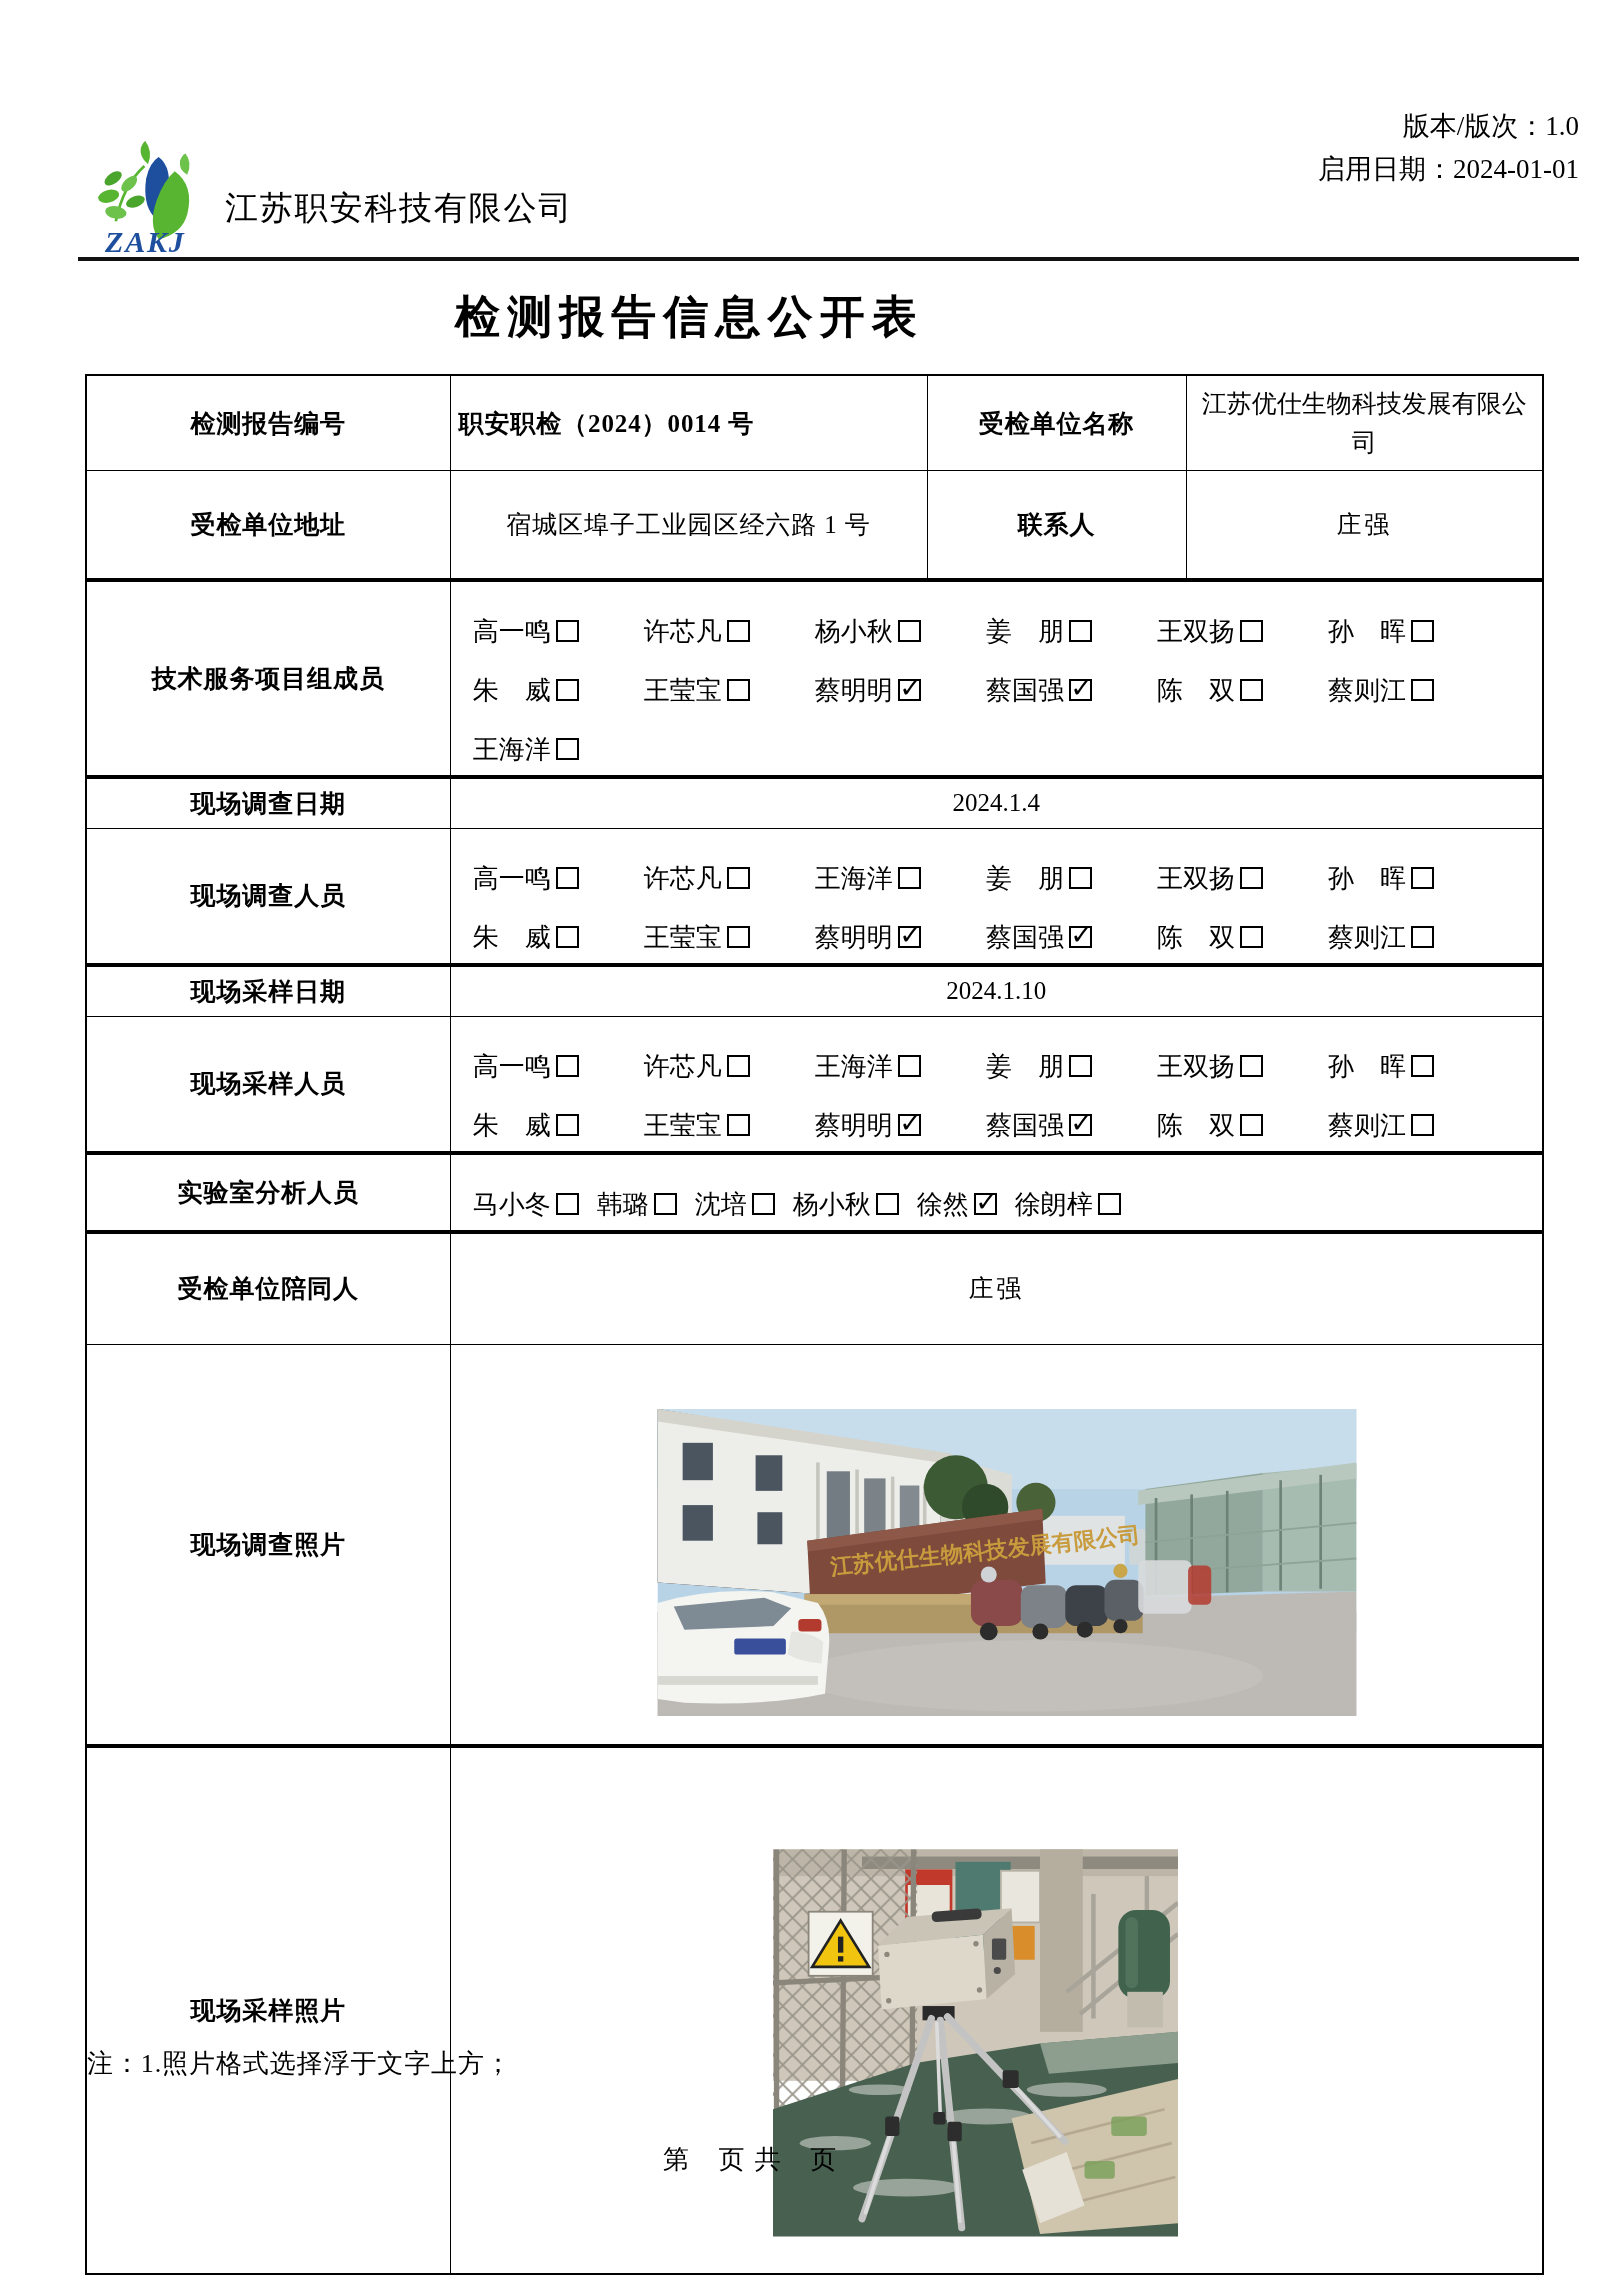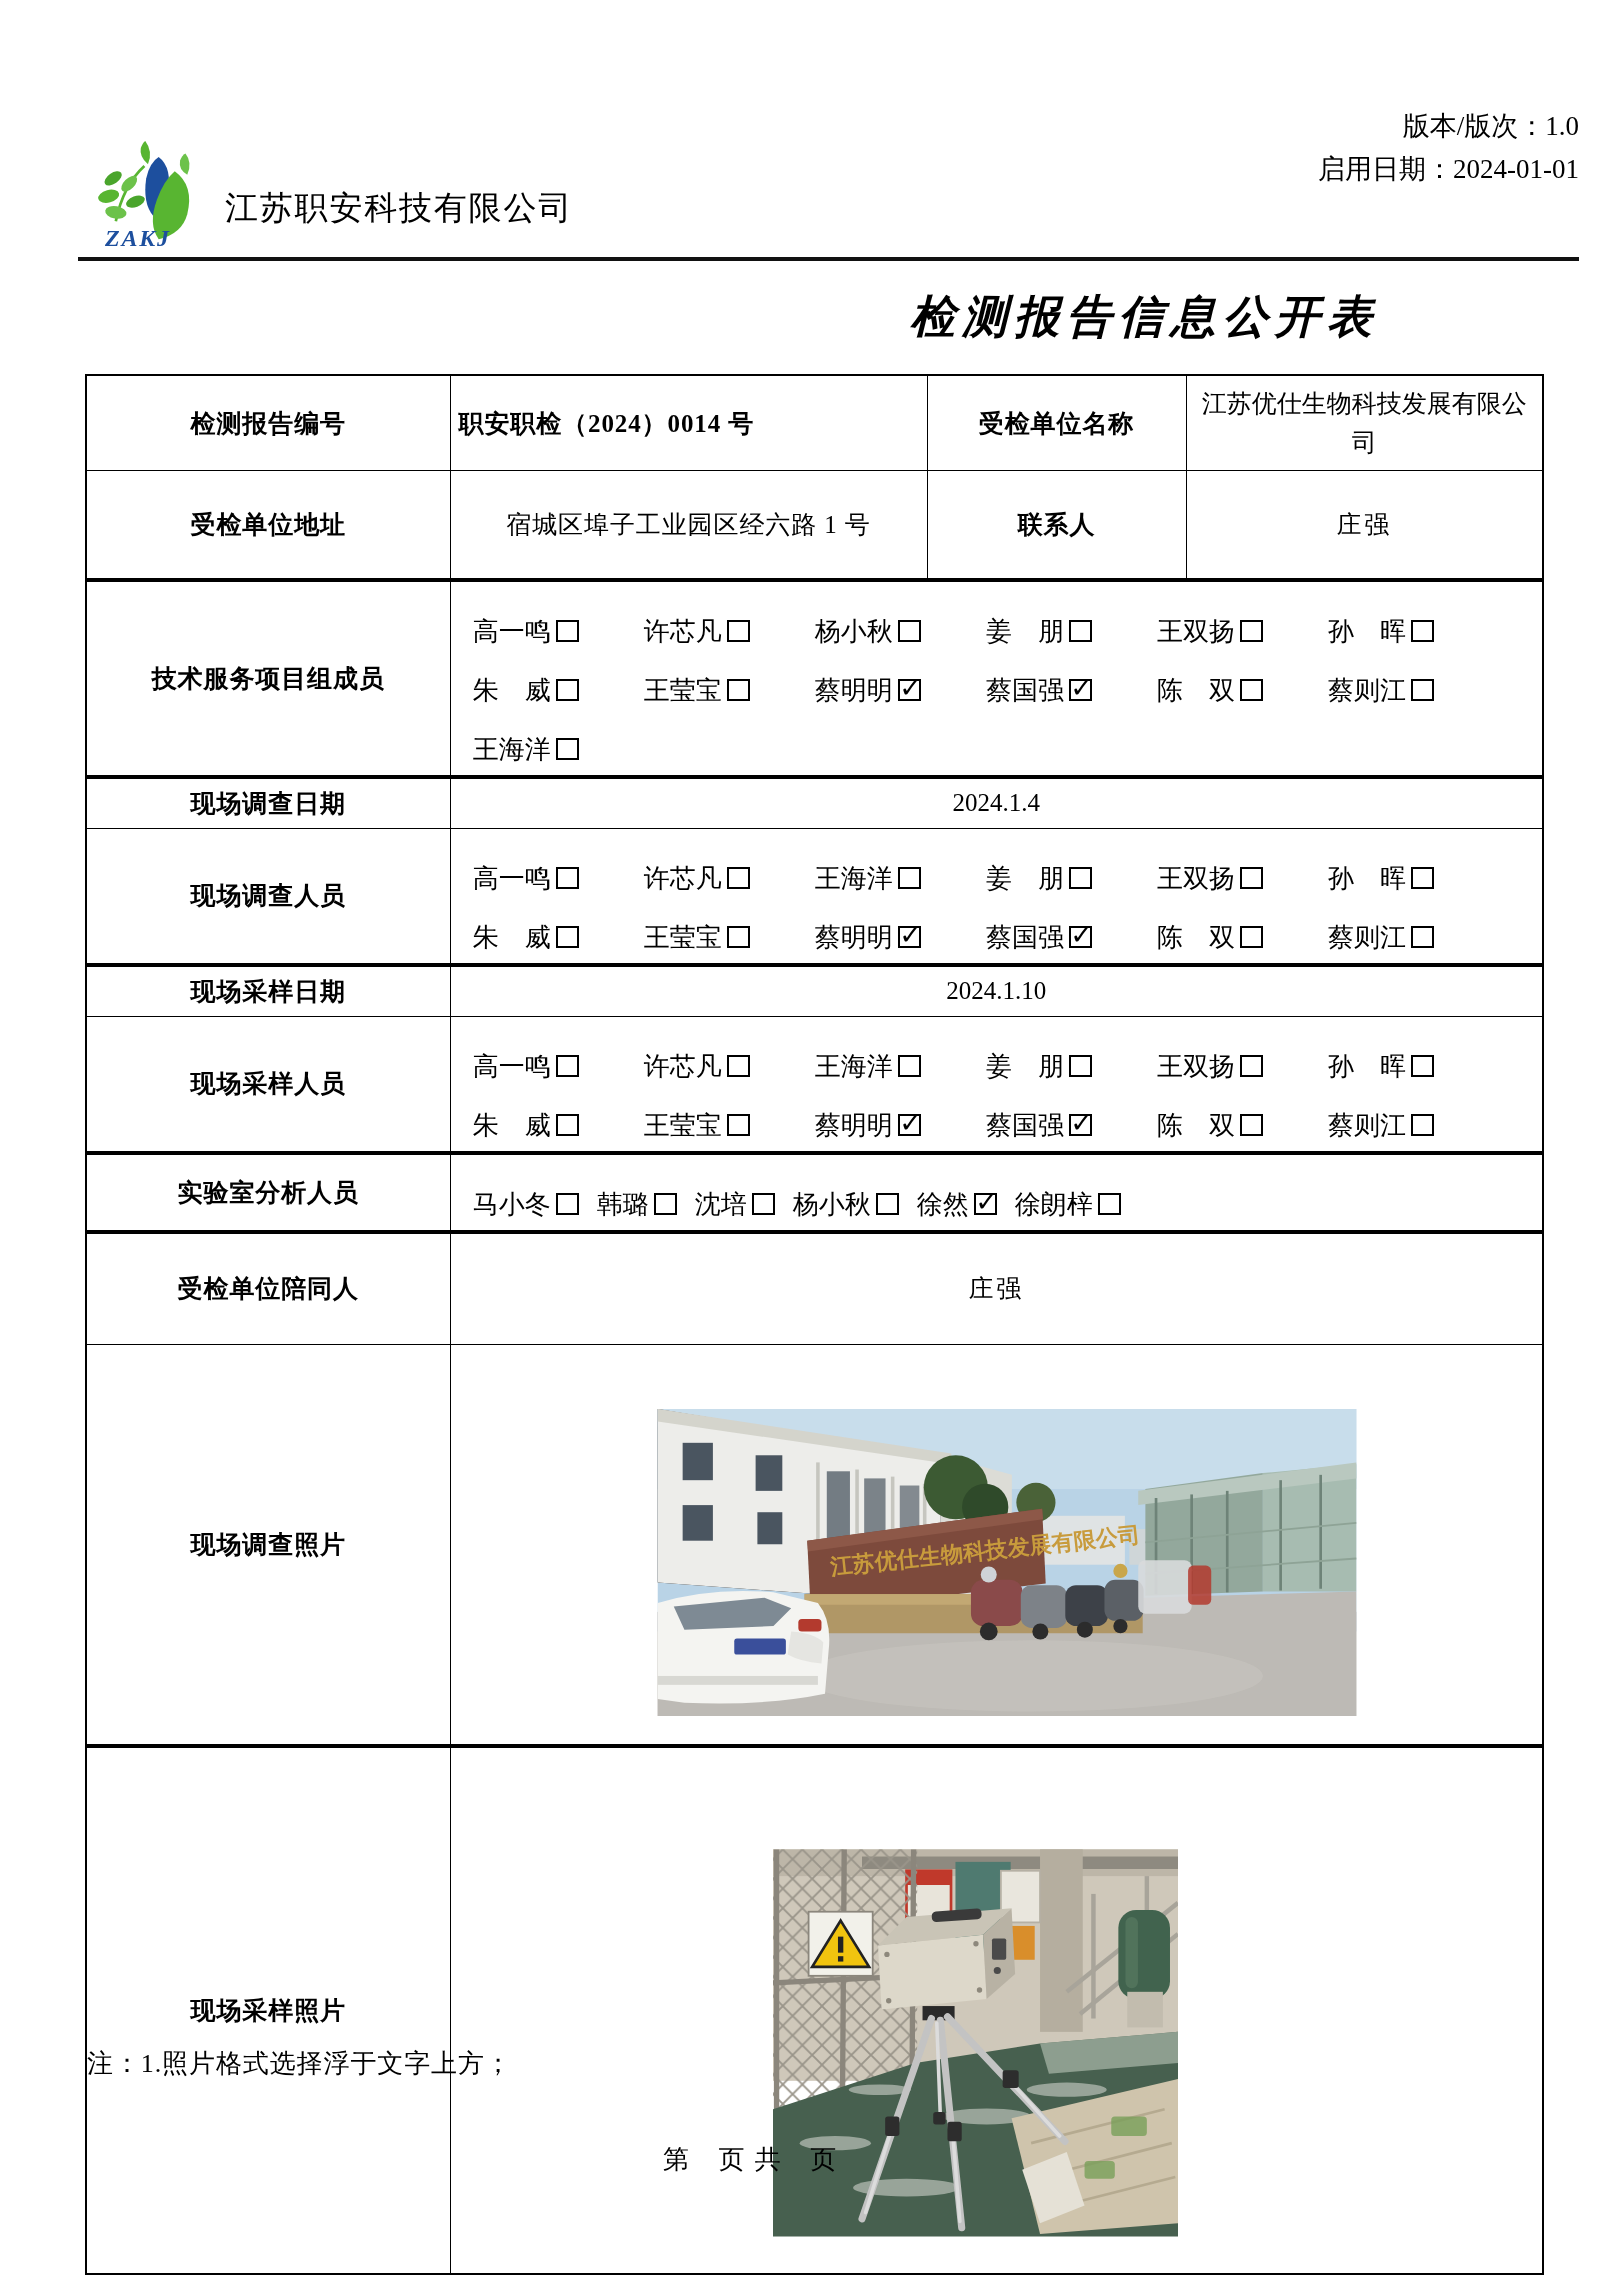--- a/index.html
+++ b/index.html
@@ -9,39 +9,38 @@
     background:#ffffff;
     font-family:"Liberation Serif","DejaVu Serif",serif;
     color:#000;
     overflow:hidden;
   }
   
   .hdr-logo{position:absolute;left:89px;top:132px;width:134px;height:125px;}
   .hdr-logo .zakj{
     position:absolute;left:16px;top:93px;
     font-family:"Liberation Serif",serif;font-style:italic;font-weight:bold;
-    font-size:24px;color:#1d4f9e;letter-spacing:1.8px;
+    font-size:30px;color:#1d4f9e;letter-spacing:1.8px;
   }
   .hdr-company{
     position:absolute;left:225px;top:169px;
     font-size:33px;letter-spacing:1.8px;margin-top:17px;
   }
   .hdr-right{
     position:absolute;right:42px;top:105px;width:463px;
     text-align:right;font-size:27px;line-height:43px;
   }
   .hdr-rule{
     position:absolute;left:78px;top:257px;width:1501px;height:3.6px;background:#111;
   }
   
   .doc-title{
     position:absolute;left:0;top:287px;width:1379px;
-    text-align:right;font-size:45px;font-weight:bold;letter-spacing:7.1px;
+    text-align:center;font-size:45px;font-weight:bold;letter-spacing:7.1px;
     font-family:"Liberation Serif","DejaVu Serif",serif;
-    font-style:italic;
   }
   
   table.form{
     position:absolute;left:85px;top:374px;
     width:1457px;border-collapse:collapse;table-layout:fixed;
   }
   table.form td{
     border:1.8px solid #000;
     padding:8px;
     vertical-align:middle;

